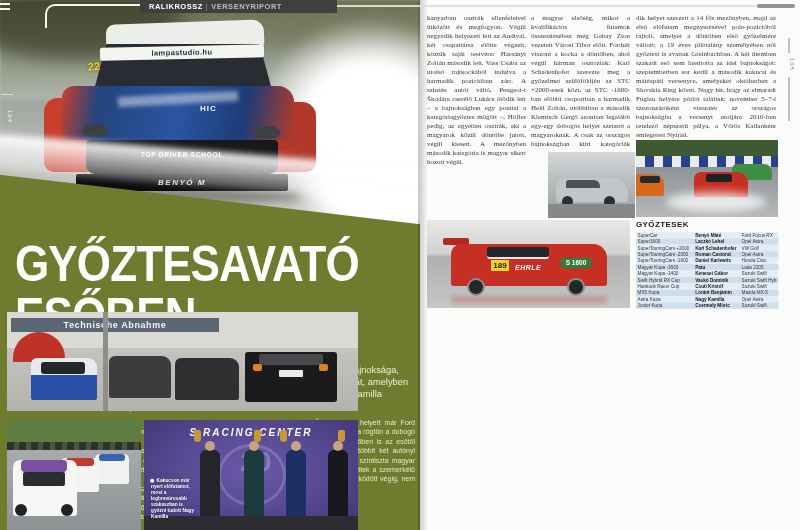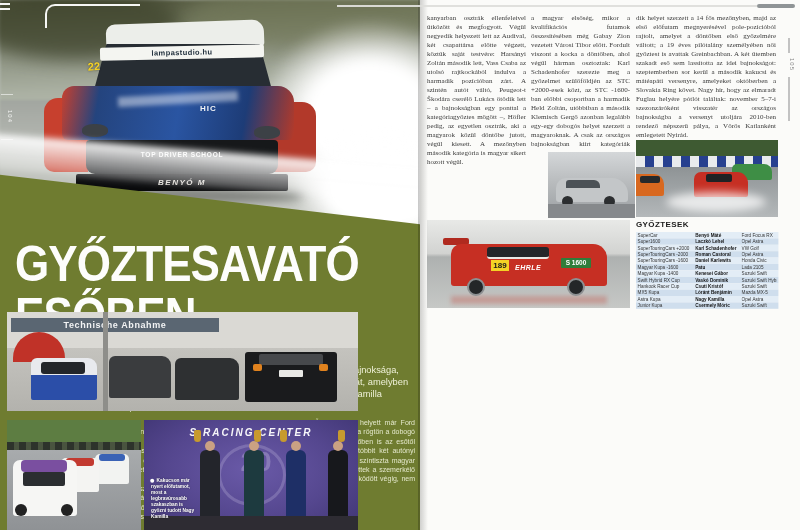--- a/index.html
+++ b/index.html
@@ -449,16 +449,17 @@
   </div>
 
   <div class="gutter"></div>
   <div class="pnum-line1"></div>
   <div class="pnum-right">105</div>
   <div class="pnum-line2"></div>
 
   <div class="hdr-mark1"></div>
   <div class="hdr-mark2"></div>
   <div class="hdr-corner"></div>
+  <div class="hdr-label"><span class="sec">RALIKROSSZ</span><span class="sep">|</span><span class="cat">VERSENYRIPORT</span></div>
   <div class="hdr-line"></div>
   <div class="hdr-line-end"></div>
 
 </div>
 
 </body></html>

